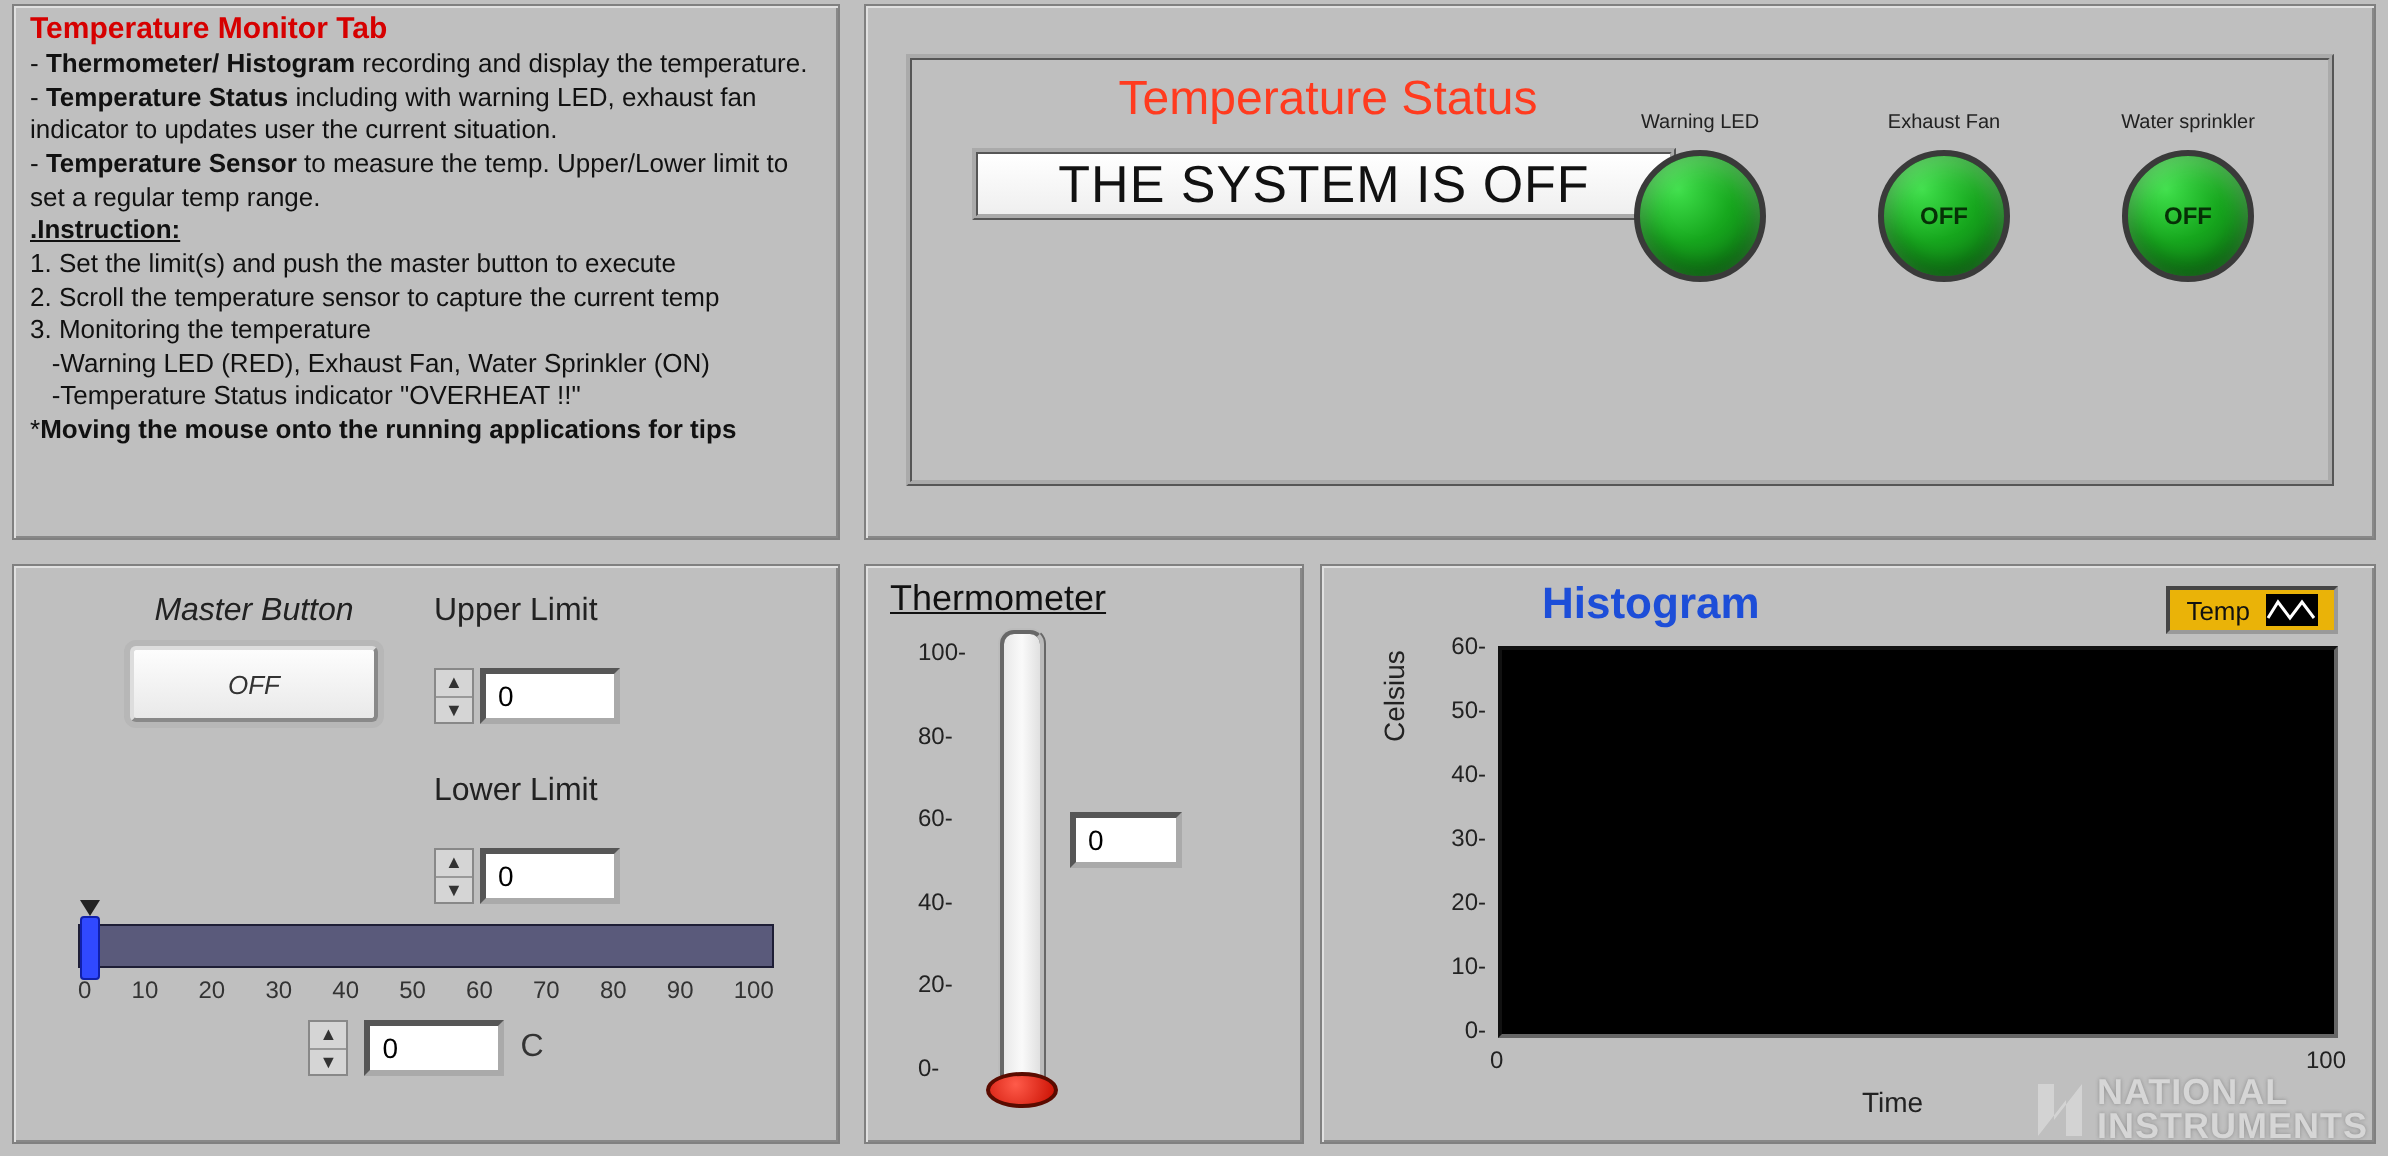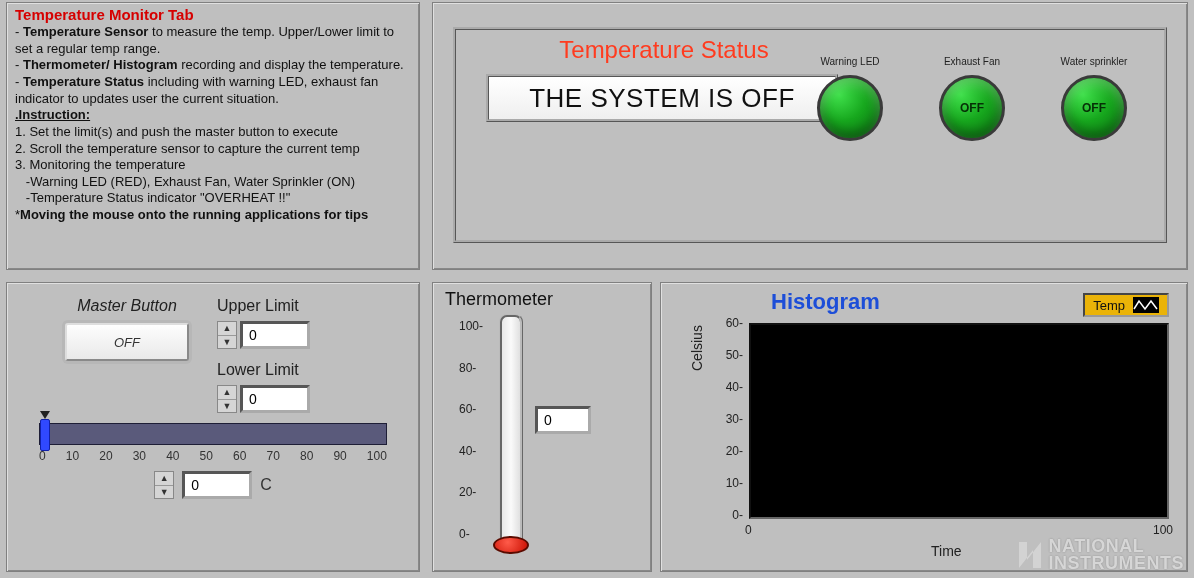--- a/index.html
+++ b/index.html
@@ -23,21 +23,21 @@
   #help-panel u { text-decoration: underline; }
 
   
   #status-panel { left: 432px; top: 2px; width: 756px; height: 268px; }
   #status-inner {
     position: absolute; left: 20px; top: 24px; right: 20px; height: 216px;
     border: 3px ridge #aaa; background: #bfbfbf;
   }
   .status-title { color: #ff3b1f; font-size: 24px; font-weight: 500; text-align: center; position: absolute; top: 6px; left: 38px; width: 340px;}
   .status-box {
-    position: absolute; left: 30px; top: 44px; width: 352px; height: 48px;
+    position: absolute; left: 30px; top: 44px; width: 352px; height: 36px;
     background: linear-gradient(#fff,#efefef);
     border: 3px ridge #aaa;
     display: flex; align-items: center; justify-content: center;
     font-size: 26px; font-weight: 500; color: #111;
     letter-spacing: .5px;
   }
   .led-group { position: absolute; top: 26px; display:flex; gap: 26px; right: 22px;}
   .led-item { display:flex; flex-direction: column; align-items:center; width: 96px;}
   .led-label { font-size: 10px; color:#222; margin-bottom: 8px; white-space: nowrap;}
   .led {
@@ -55,21 +55,21 @@
   .master-area { display:flex; flex-direction:column; align-items:center; gap:8px; margin-left: 44px; font-style: italic;}
   .lbl { font-size: 16px; color:#222; }
   .master-btn {
     width: 124px; height: 38px;
     background: linear-gradient(#fdfdfd,#e9e9e9);
     border: 2px outset #ddd; border-radius: 3px;
     box-shadow: 0 0 0 3px #b7b7b7;
     display:flex; align-items:center; justify-content:center;
     font-size: 13px; color:#333; cursor:pointer;
   }
-  .limit-col { display:flex; flex-direction:column; gap: 6px;}
+  .limit-col { display:flex; flex-direction:column; gap: 19px;}
   .num-ctrl { display:flex; align-items:center; gap:3px;}
   .spin {
     width: 20px; height: 28px; display:flex; flex-direction:column;
     border:1px solid #888; background:#d5d5d5;
   }
   .spin > div { flex:1; display:flex; align-items:center; justify-content:center; font-size:9px; color:#333; cursor:pointer;}
   .spin > div:first-child { border-bottom:1px solid #999;}
   .num-in {
     width: 70px; height: 28px; border:3px inset #aaa; background:#fff; padding: 0 6px;
     font-size: 14px; outline:none;
@@ -86,21 +86,21 @@
   }
   .slider-pointer {
     position:absolute; left:1px; top:-12px; width:0; height:0;
     border-left:5px solid transparent; border-right:5px solid transparent; border-top:8px solid #222;
   }
   .slider-ticks { display:flex; justify-content:space-between; font-size:12px; color:#333; margin-top:4px;}
   .sensor-readout { display:flex; align-items:center; gap:8px; justify-content:center; margin-top:8px;}
   .sensor-readout .c-lbl { font-size:16px; color:#333;}
 
   
-  #thermo-panel { left: 432px; top: 282px; width: 220px; height: 290px; padding: 6px 12px;}
+  #thermo-panel { left: 432px; top: 282px; width: 220px; height: 290px; padding: 6px 12px; text-decoration: underline;}
   .thermo-title { font-size: 18px; color:#111; margin-bottom:4px;}
   .thermo-body { position:relative; height: 240px; margin-left: 14px;}
   .th-ticks { position:absolute; left:0; top:6px; font-size:12px; color:#222; display:flex; flex-direction:column; justify-content:space-between; height: 220px;}
   .th-ticks div { line-height:1;}
   .th-col {
     position:absolute; left: 40px; top: 0; width: 24px; height: 232px;
     background: linear-gradient(90deg,#e8e8e8,#fafafa,#e0e0e0);
     border: 3px ridge #bbb; border-top-left-radius:8px; border-top-right-radius:8px;
   }
   .th-bulb {
@@ -148,24 +148,24 @@
     display:flex; align-items:center; gap:6px;
   }
   .ni-mark svg { opacity:.9;}
 </style>
 </head>
 <body>
 
 <div id="help-panel" class="panel">
   <div class="title">Temperature Monitor Tab</div>
   <div>
+    <span>- </span><b>Thermometer/ Histogram</b><span> recording and display the temperature. - </span><b>Temperature Status</b><span> including with warning LED, exhaust fan indicator to updates user the current situation.</span>
+  </div>
+  <div>
     <span>- </span><b>Temperature Sensor</b><span> to measure the temp. Upper/Lower limit to set a regular temp range.</span>
-  </div>
-  <div>
-    <span>- </span><b>Thermometer/ Histogram</b><span> recording and display the temperature. - </span><b>Temperature Status</b><span> including with warning LED, exhaust fan indicator to updates user the current situation.</span>
   </div>
   <div><b><u>.Instruction: </u></b></div>
   <div>1. Set the limit(s) and push the master button to execute</div>
   <div>2. Scroll the temperature sensor to capture the current temp</div>
   <div>3. Monitoring the temperature</div>
   <div style="white-space:pre;">   -Warning LED (RED), Exhaust Fan, Water Sprinkler (ON)</div>
   <div style="white-space:pre;">   -Temperature Status indicator "OVERHEAT !!"</div>
   <div><span>*</span><b>Moving the mouse onto the running applications for tips</b></div>
 </div>
 

